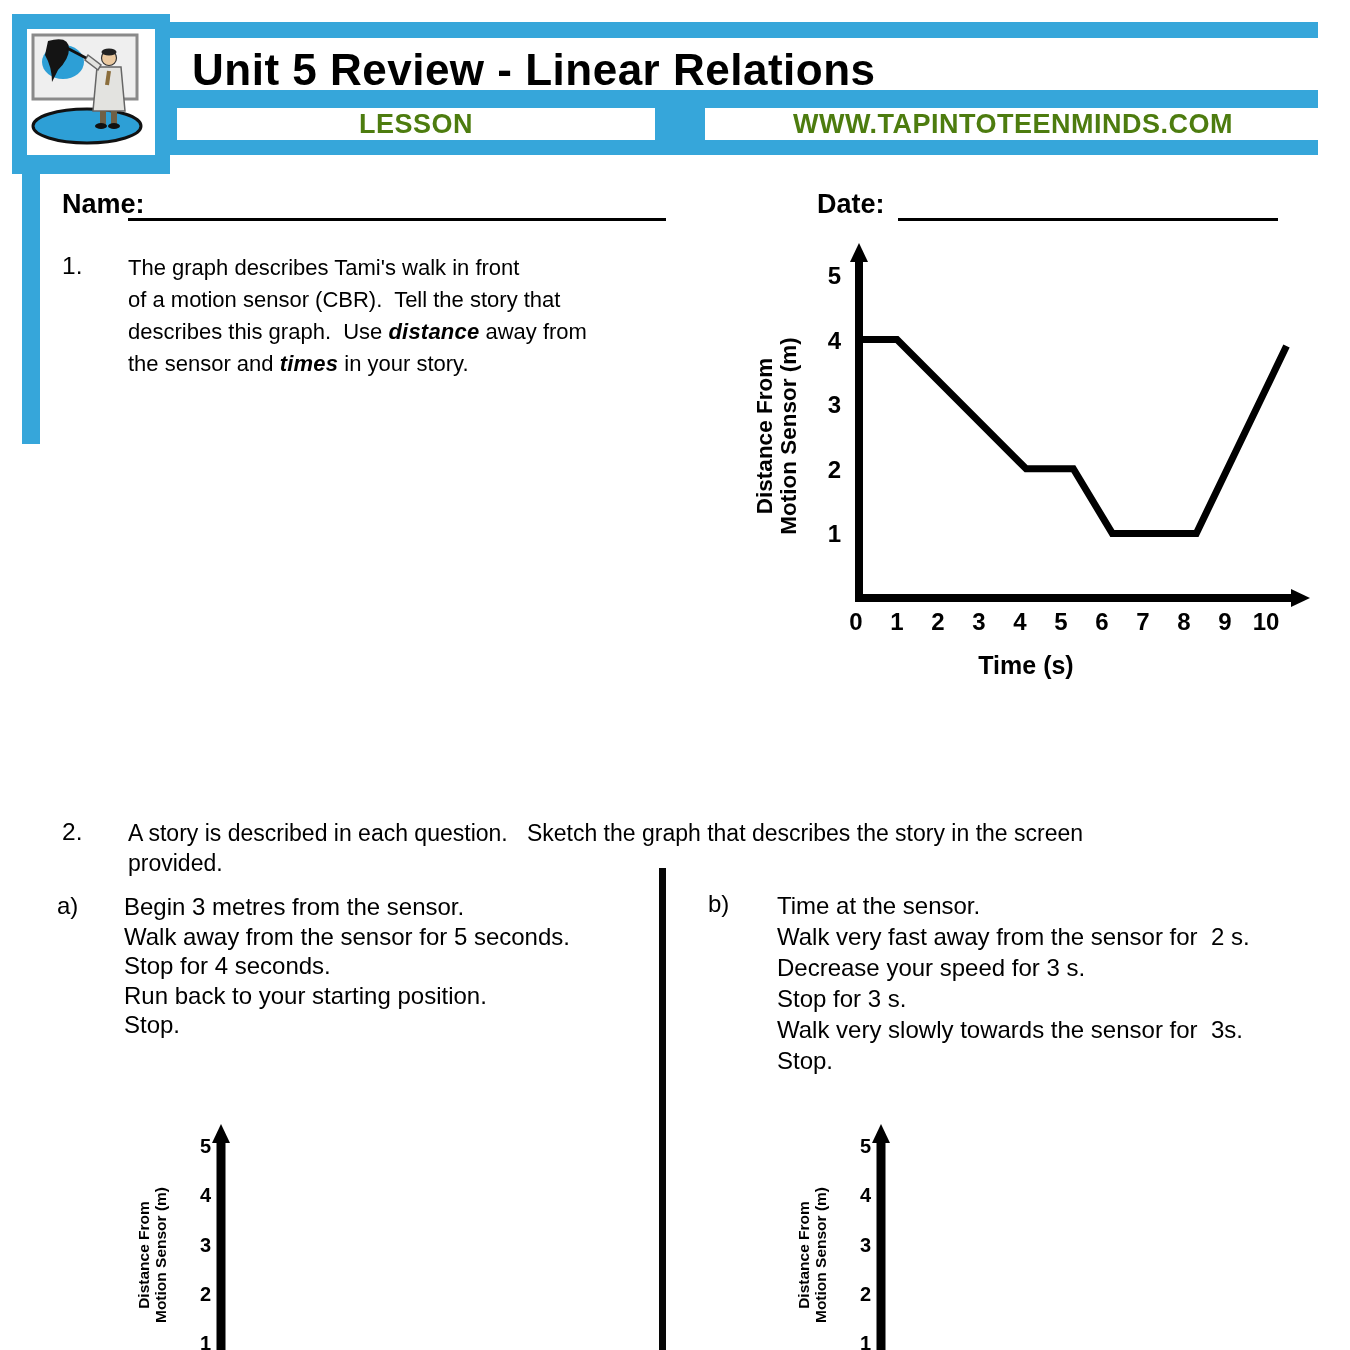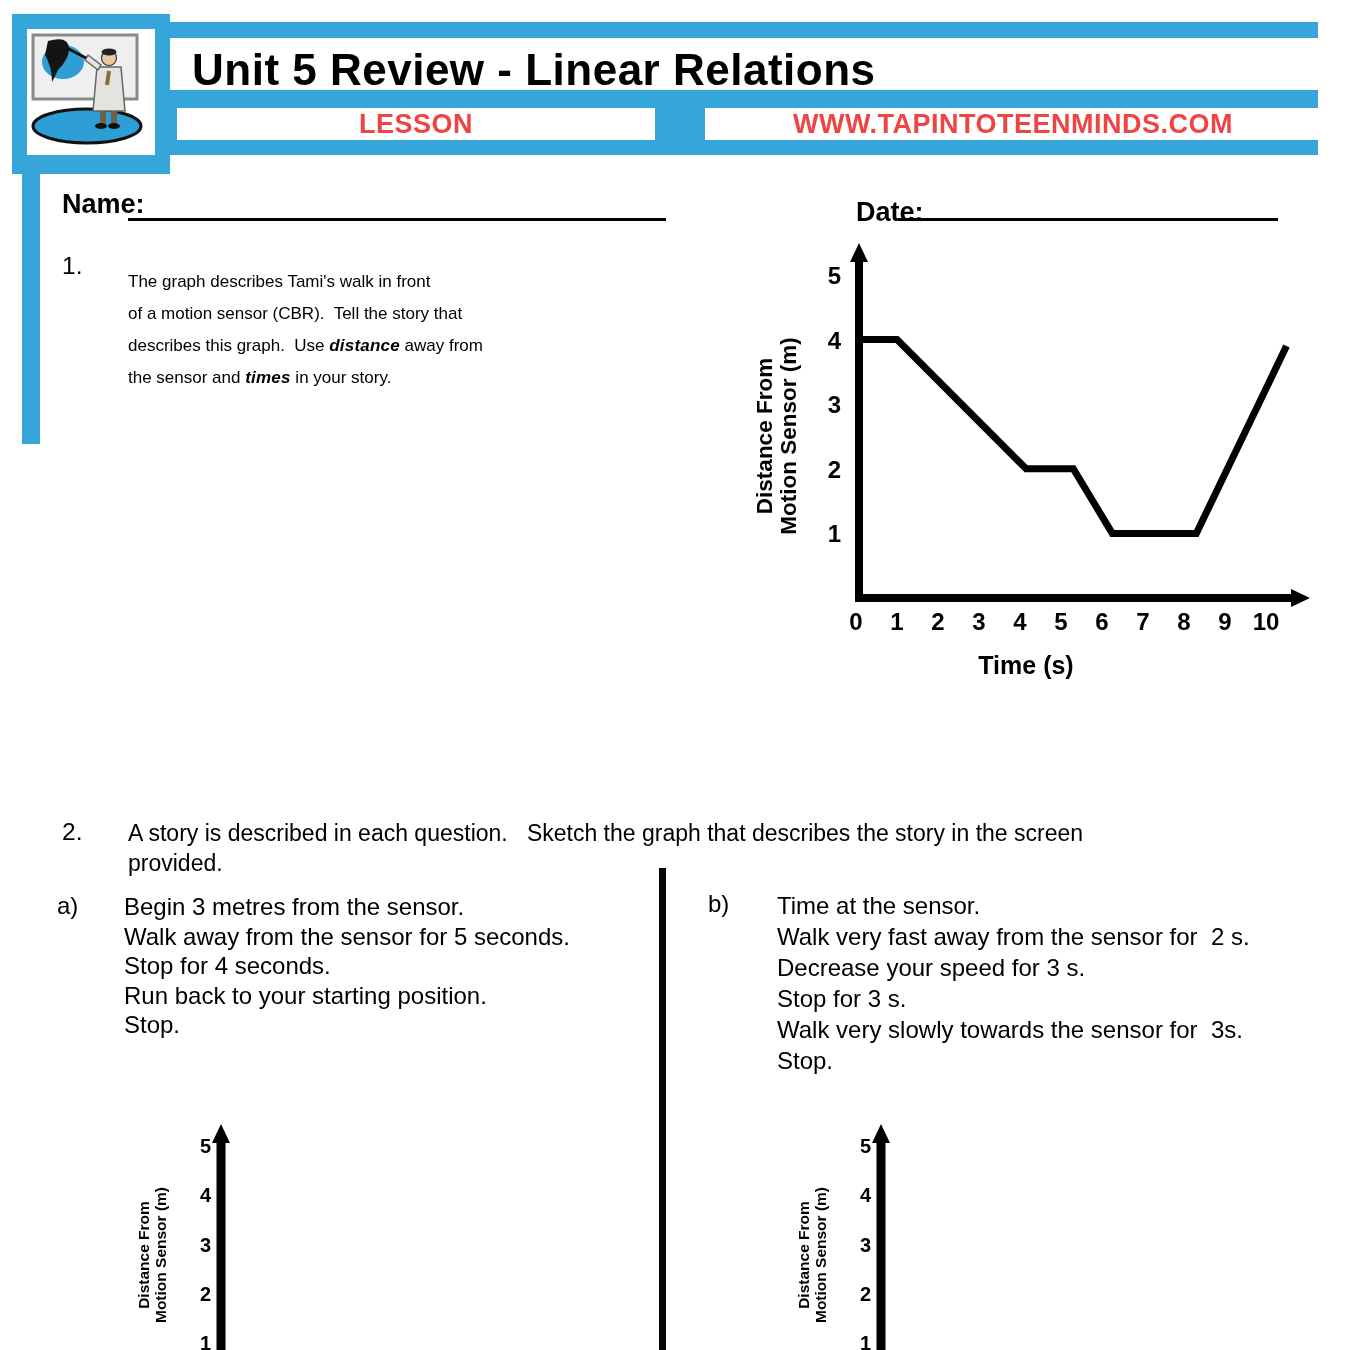--- a/index.html
+++ b/index.html
@@ -9,37 +9,37 @@
   .blue { background:#36a6da; }
 
   
   .top-bar        { left:12px; top:22px; width:1306px; height:16px; }
   .logo-frame     { left:12px; top:14px; width:158px; height:160px; }
   .logo-white     { position:absolute; left:15px; top:15px; width:128px; height:126px; background:#fff; }
   .left-strip     { left:22px; top:174px; width:18px; height:270px; }
   .page-title     { left:192px; top:45px; font-size:44px; font-weight:bold; letter-spacing:0.5px; white-space:pre; }
   .header-bottom  { left:170px; top:90px; width:1148px; height:65px; }
   .hdr-box        { position:absolute; top:18px; height:32px; background:#fff; display:flex; align-items:center; justify-content:center;
-                    font-size:27px; font-weight:bold; color:#ef4444; letter-spacing:0.5px; }
+                    font-size:27px; font-weight:bold; color:#4d7c0f; letter-spacing:0.5px; }
   .lesson-box     { left:7px;  width:478px; }
   .www-box        { left:509px; width:616px;margin-left:26px; }
 
   
   .fld-label { font-size:27px; font-weight:bold; }
   .name-label { left:62px;  top:189px; }
-  .date-label { left:856px; top:189px;margin-top:8px; }
+  .date-label { left:817px; top:189px; }
   .fld-line  { height:3px; background:#000; }
   .name-line { left:128px; top:218px; width:538px; }
   .date-line { left:898px; top:218px; width:380px; }
 
   
   .qnum   { font-size:24.5px; }
   .qline  { white-space:pre; }
   .q1-num  { left:62px;  top:252px; }
-  .q1-text { left:128px; top:266px; font-size:17px; line-height:32px; }
+  .q1-text { left:128px; top:252px; font-size:22px; line-height:32px; }
   .q2-num  { left:62px;  top:818px; }
   .q2-text { left:128px; top:818px; font-size:23px; line-height:30px; }
   .q1-text b i { letter-spacing:0.2px; }
 
   .col-divider { left:659px; top:868px; width:7px; height:482px; background:#060606; }
 
   .a-label { left:57px;  top:892px; font-size:24px; }
   .a-text  { left:124px; top:892px; font-size:24px; line-height:29.6px; }
   .b-label { left:708px; top:890px; font-size:24px; }
   .b-text  { left:777px; top:890px; font-size:24px; line-height:31px; }

